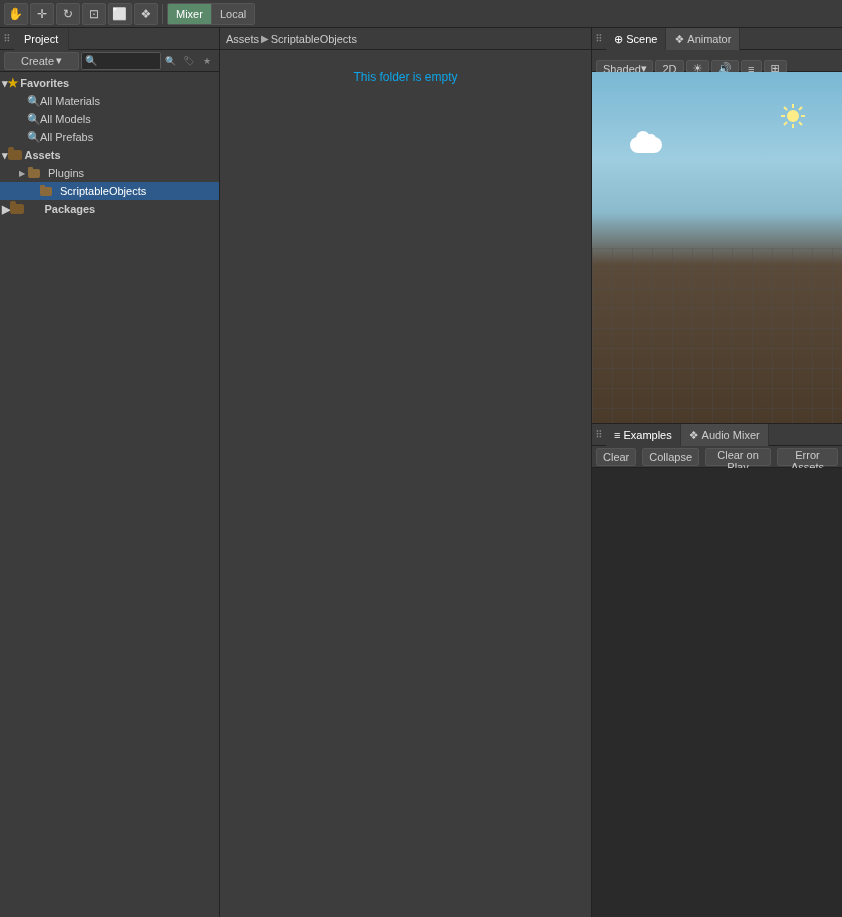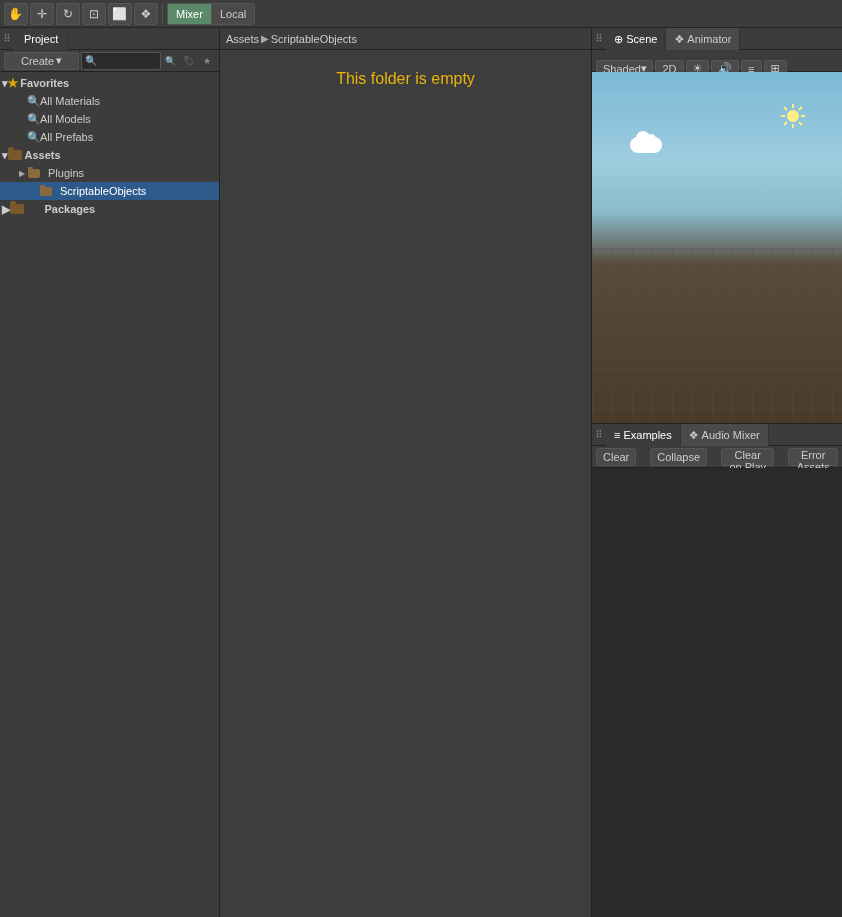--- a/index.html
+++ b/index.html
@@ -264,22 +264,22 @@
       gap: 2px;
     }
     .breadcrumb-arrow { color: #aaa; font-size: 10px; }
     .folder-content {
       flex: 1;
       background: #3d3d3d;
       display: flex;
       align-items: flex-start;
       justify-content: center;
       padding-top: 20px;
-      color: #eab308;
-      font-size: 16px;
+      color: #0ea5e9;
+      font-size: 12px;
     }
 
     
     .right-panel {
       width: 250px;
       display: flex;
       flex-direction: column;
       background: #3c3c3c;
     }
 
@@ -426,21 +426,21 @@
     }
     .console-tab.active { background: #3c3c3c; color: #fff; }
 
     .console-toolbar {
       display: flex;
       align-items: center;
       height: 22px;
       background: #3c3c3c;
       border-bottom: 1px solid #222;
       padding: 0 4px;
-      gap: 14px;
+      gap: 6px;
     }
     .console-btn {
       height: 18px;
       padding: 0 6px;
       background: #4a4a4a;
       border: 1px solid #555;
       border-radius: 2px;
       color: #ccc;
       font-size: 11px;
       cursor: pointer;

